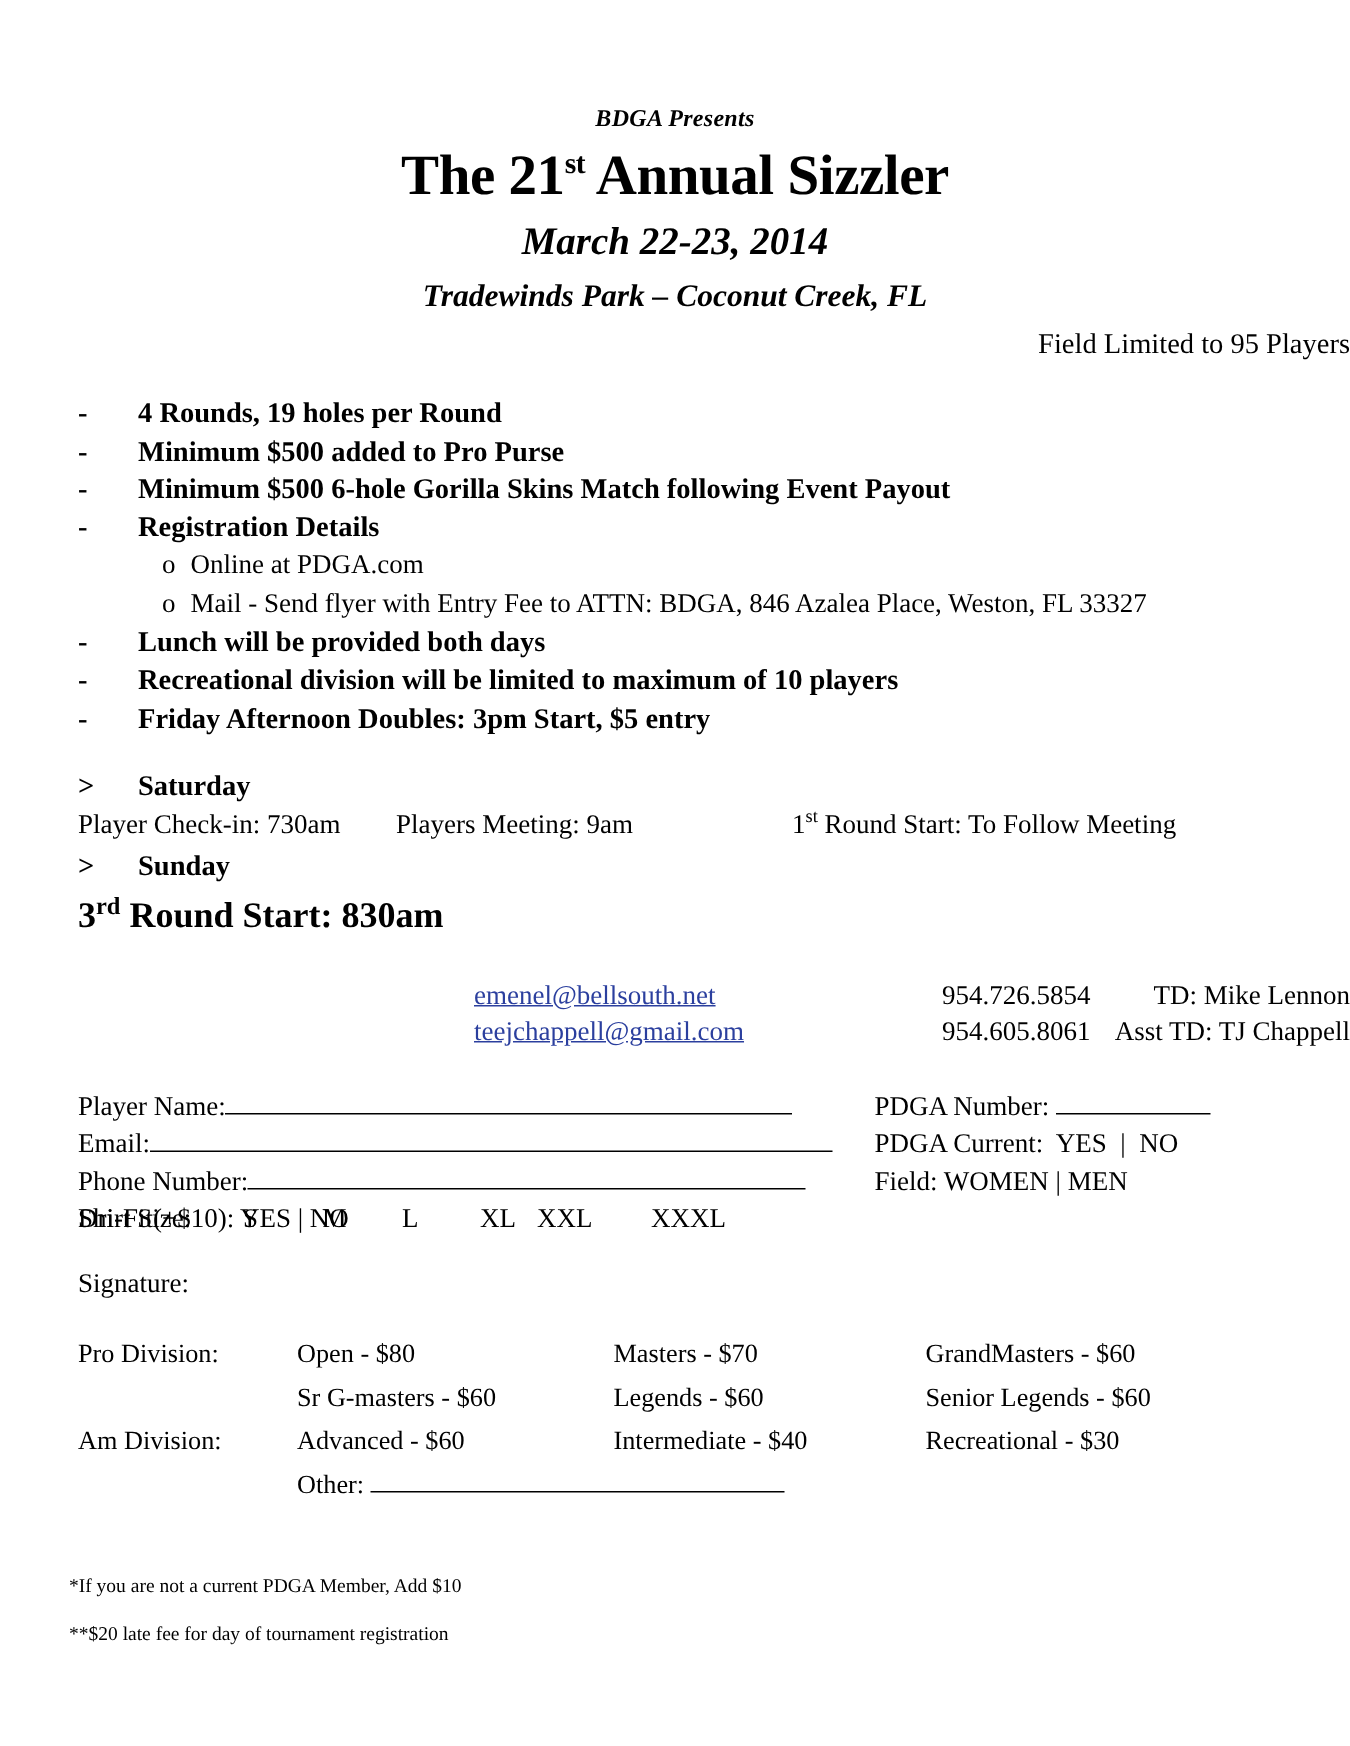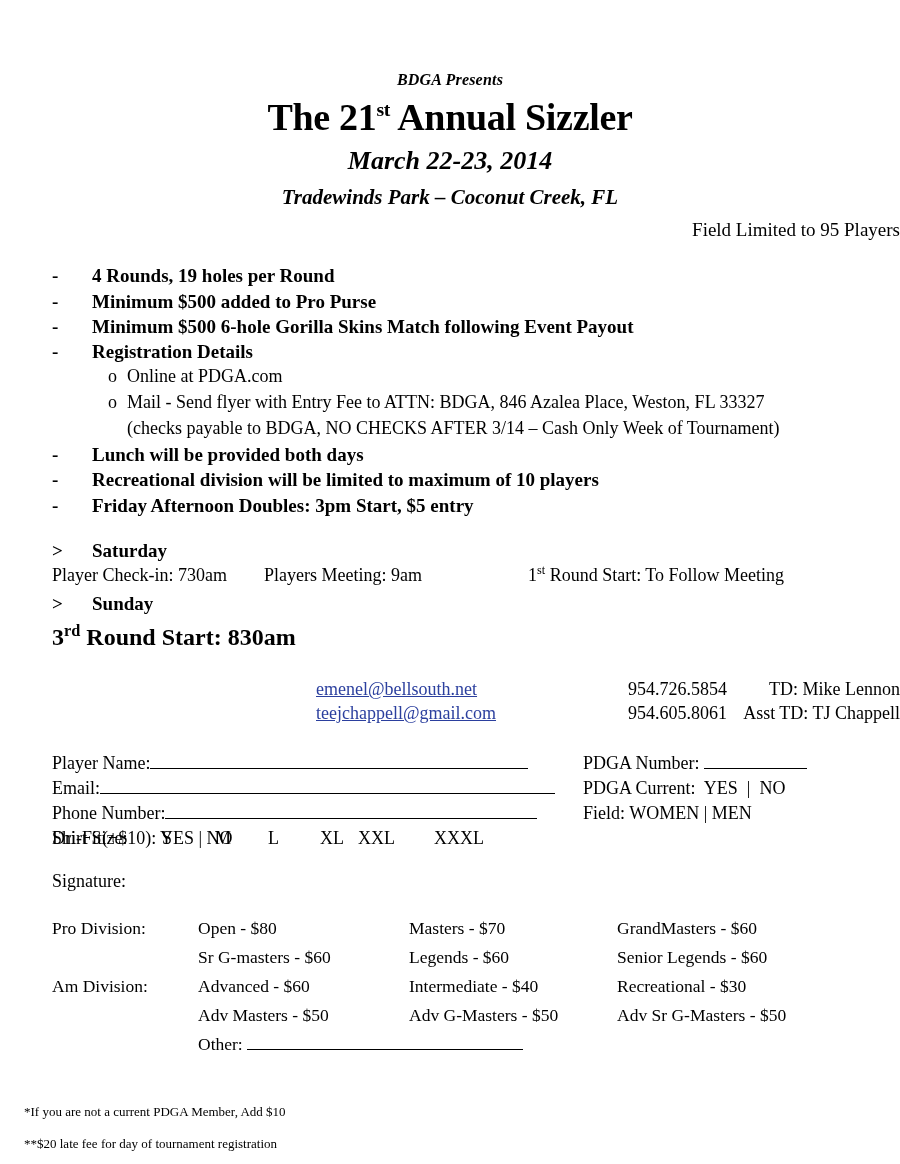--- a/index.html
+++ b/index.html
@@ -167,21 +167,21 @@
   .otherrow { position: relative; height: 29px; }
   .otherrow .d1 { position: absolute; left: 146px; top: 0; }
   .otherrow .ofill {
     display: inline-block;
     border-bottom: 1.4px solid #000;
     width: 276px;
     height: 14px;
   }
 
   
-  .notes { margin-top: 40px; padding-left: 24px; font-size: 13px; width: 700px; }
+  .notes { margin-top: 40px; padding-left: 46px; font-size: 13px; width: 700px; }
   .note { line-height: 1.42; margin-bottom: 14px; }
   .note:last-child { margin-bottom: 0; }
 </style>
 </head>
 <body>
 
 <div class="page">
 
   <div class="hdr">
     <div class="presents">BDGA Presents</div>
@@ -211,21 +211,20 @@
     </div>
 
     <div class="sub">
       <span class="mk">o</span>
       <span>Online at PDGA.com</span>
     </div>
     <div class="sub">
       <span class="mk">o</span>
       <span>Mail - Send flyer with Entry Fee to ATTN: BDGA, 846 Azalea Place, Weston, FL 33327</span>
     </div>
-    <div class="subcont">(checks payable to BDGA, NO CHECKS AFTER 3/14 – Cash Only Week of Tournament)</div>
 
     <div class="brow">
       <span class="mk">-</span>
       <span>Lunch will be provided both days</span>
     </div>
     <div class="brow">
       <span class="mk">-</span>
       <span>Recreational division will be limited to maximum of 10 players</span>
     </div>
     <div class="brow">
@@ -309,26 +308,20 @@
       <span class="d1">Sr G-masters - $60</span>
       <span class="d2">Legends - $60</span>
       <span class="d3">Senior Legends - $60</span>
     </div>
     <div class="drow">
       <span class="d0">Am Division:</span>
       <span class="d1">Advanced - $60</span>
       <span class="d2">Intermediate - $40</span>
       <span class="d3">Recreational - $30</span>
     </div>
-    <div class="drow">
-      <span class="d0"></span>
-      <span class="d1">Adv Masters - $50</span>
-      <span class="d2">Adv G-Masters - $50</span>
-      <span class="d3">Adv Sr G-Masters - $50</span>
-    </div>
     <div class="otherrow">
       <span class="d1"><span>Other:</span> <span class="ofill"></span></span>
     </div>
   </div>
 
   <div class="notes">
     <div class="note">*If you are not a current PDGA Member, Add $10</div>
     <div class="note">**$20 late fee for day of tournament registration</div>
 
   </div>

